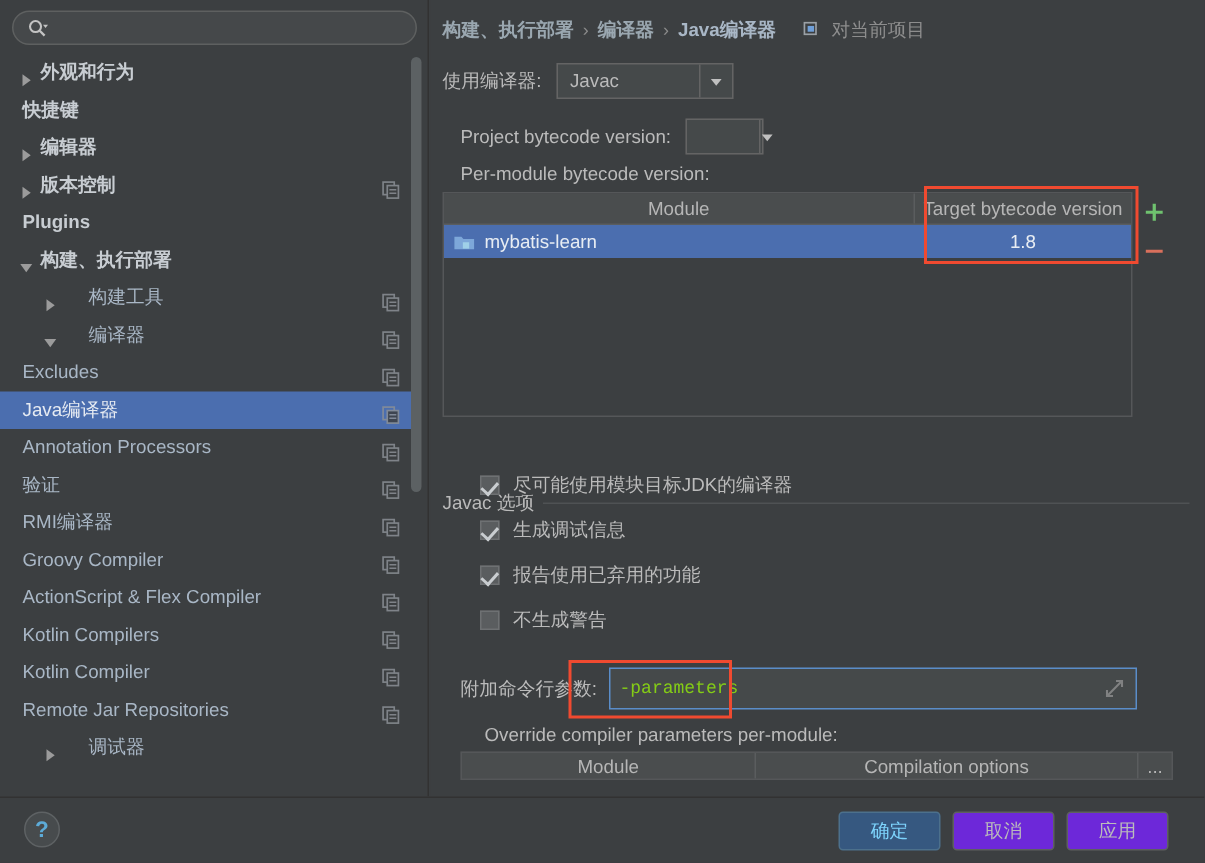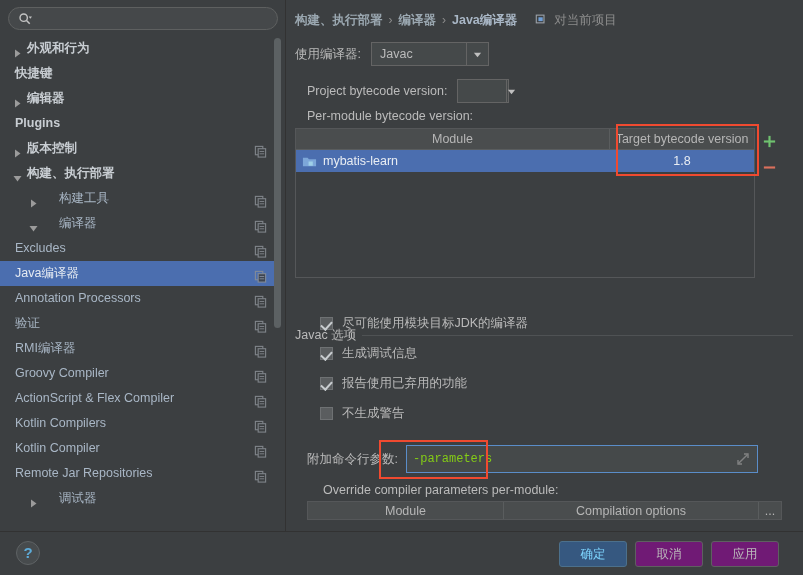--- a/index.html
+++ b/index.html
@@ -174,21 +174,21 @@
   .redbox { position: absolute; border: 2px solid #f04a30; pointer-events: none; }
 
   
   #bottom {
     position: absolute; left: 0; top: 531px; width: 803px; height: 44px;
     background: #3c3f41; border-top: 1px solid #323232;
   }
   #help-btn { position: absolute; left: 15px; top: 8px; width: 26px; height: 26px; }
   .dlgbtn {
     position: absolute; top: 9px; height: 26px;
-    border: 1px solid #5e6060; background: #701a75; border-radius: 3px;
+    border: 1px solid #5e6060; background: #6d28d9; border-radius: 3px;
     color: #bbbbbb; font-size: 12.5px;
     display: flex; align-items: center; justify-content: center;
     font-family: inherit;
   }
   #ok-btn { left: 559px; width: 68px; background: #365880; border-color: #4c708c; color: #7dd3fc; }
   #cancel-btn { left: 635px; width: 68px; }
   #apply-btn { left: 711px; width: 68px; }
 </style>
 </head>
 <body>
@@ -219,34 +219,34 @@
         </div>
         <div class="trow lvl0 bold noarrow">
           <span class="tlabel">快捷键</span>
         </div>
         <div class="trow lvl0 bold">
           <span class="arrow"><svg viewBox="0 0 11 11" width="11" height="11">
               <polygon points="3,1.5 8.5,5.5 3,9.5" fill="#9b9b9b"></polygon>
             </svg></span>
           <span class="tlabel">编辑器</span>
         </div>
+        <div class="trow lvl0 bold">
+          <span class="arrow"><svg viewBox="0 0 11 11" width="11" height="11">
+              <polygon points="3,1.5 8.5,5.5 3,9.5" fill="#9b9b9b"></polygon>
+            </svg></span>
+          <span class="tlabel">版本控制</span>
+          <span class="copyicon"><svg viewBox="0 0 14 14" width="13" height="13">
+              <rect x="1.5" y="1.5" width="8" height="9" fill="none" stroke="#8b9096" stroke-width="1.2"></rect>
+              <rect x="4.5" y="4" width="8" height="9" fill="#3c3f41" stroke="#8b9096" stroke-width="1.2"></rect>
+              <line x1="6" y1="7" x2="11" y2="7" stroke="#8b9096" stroke-width="1"></line>
+              <line x1="6" y1="9.5" x2="11" y2="9.5" stroke="#8b9096" stroke-width="1"></line>
+            </svg></span>
+        </div>
         <div class="trow lvl0 bold noarrow">
           <span class="tlabel">Plugins</span>
-        </div>
-        <div class="trow lvl0 bold">
-          <span class="arrow"><svg viewBox="0 0 11 11" width="11" height="11">
-              <polygon points="3,1.5 8.5,5.5 3,9.5" fill="#9b9b9b"></polygon>
-            </svg></span>
-          <span class="tlabel">版本控制</span>
-          <span class="copyicon"><svg viewBox="0 0 14 14" width="13" height="13">
-              <rect x="1.5" y="1.5" width="8" height="9" fill="none" stroke="#8b9096" stroke-width="1.2"></rect>
-              <rect x="4.5" y="4" width="8" height="9" fill="#3c3f41" stroke="#8b9096" stroke-width="1.2"></rect>
-              <line x1="6" y1="7" x2="11" y2="7" stroke="#8b9096" stroke-width="1"></line>
-              <line x1="6" y1="9.5" x2="11" y2="9.5" stroke="#8b9096" stroke-width="1"></line>
-            </svg></span>
         </div>
         <div class="trow lvl0 bold">
           <span class="arrow"><svg viewBox="0 0 11 11" width="11" height="11">
               <polygon points="1.5,3 9.5,3 5.5,8.5" fill="#9b9b9b"></polygon>
             </svg></span>
           <span class="tlabel">构建、执行部署</span>
         </div>
         <div class="trow lvl1">
           <span class="arrow"><svg viewBox="0 0 11 11" width="11" height="11">
               <polygon points="3,1.5 8.5,5.5 3,9.5" fill="#9b9b9b"></polygon>

